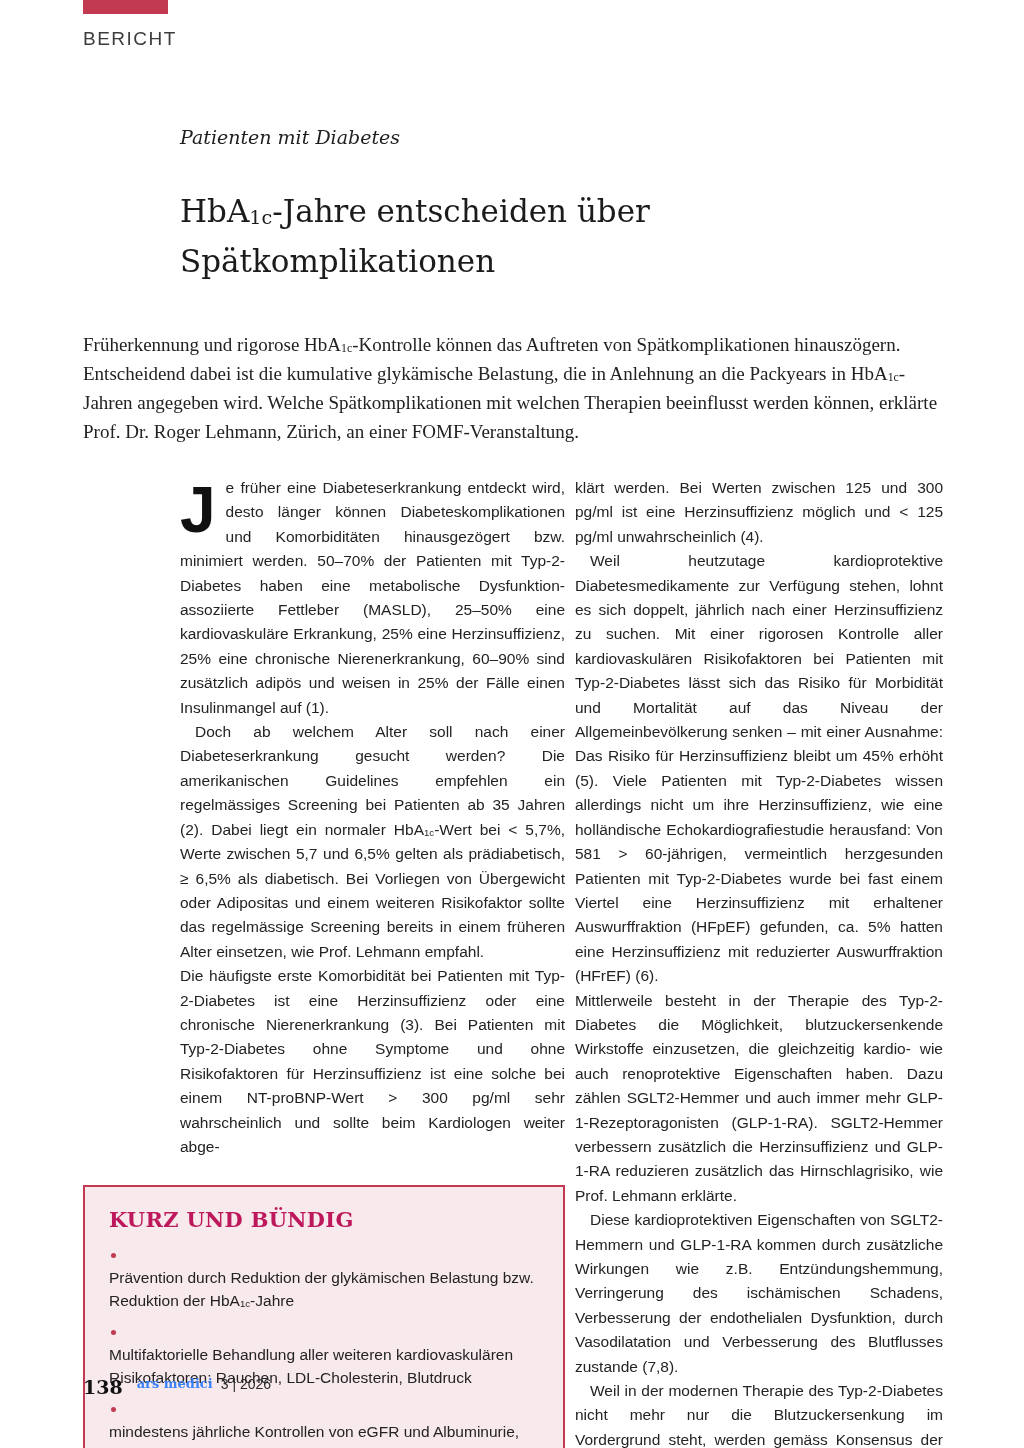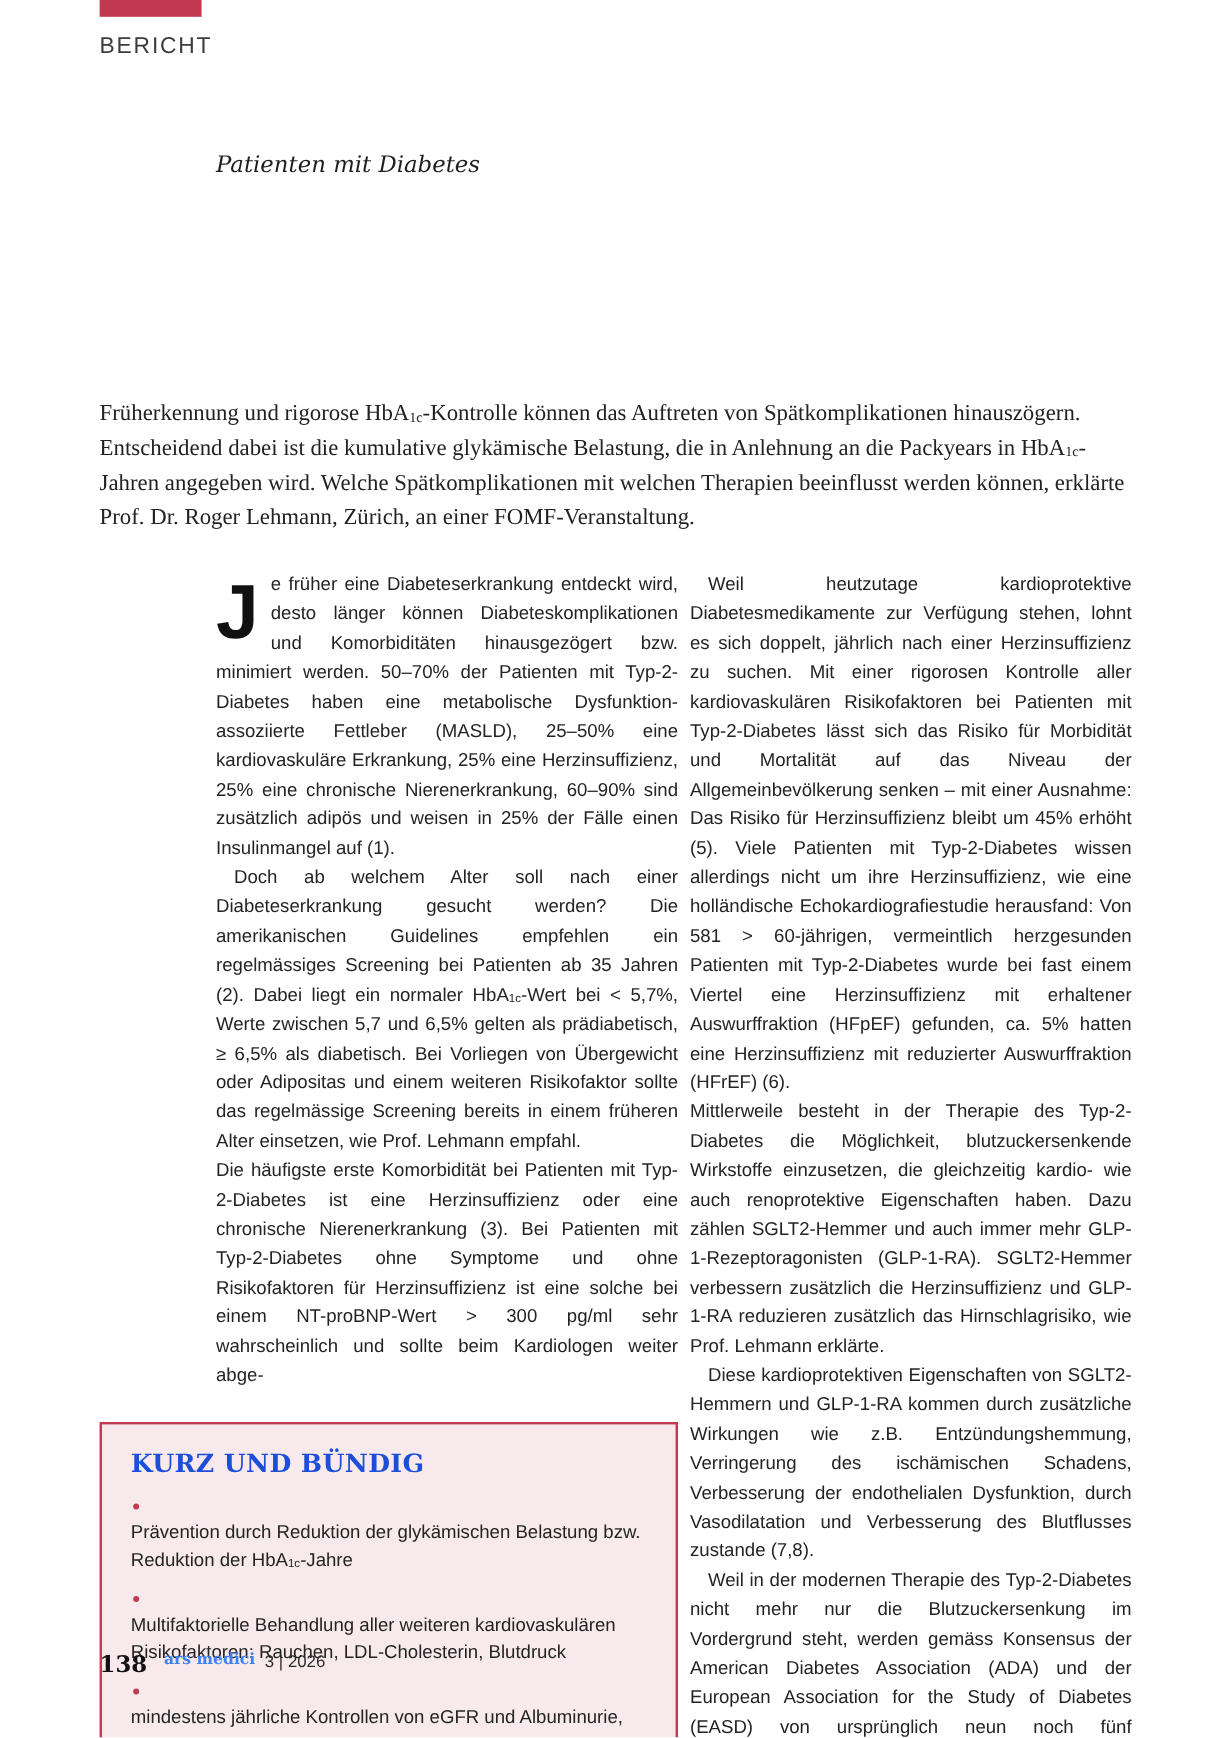--- a/index.html
+++ b/index.html
@@ -97,21 +97,21 @@
     width: 482px;
     background: #f8e9ec;
     border: 2px solid #c23a52;
     padding: 20px 26px 20px 24px;
   }
   .infobox-title {
     font-family: "DejaVu Serif", serif;
     font-weight: bold;
     font-size: 21px;
     letter-spacing: 0.3px;
-    color: #1d4ed8;
+    color: #be185d;
     margin: 0 0 12px 0;
   }
   .infobox ul {
     list-style: none;
     margin: 0; padding: 0;
   }
   .infobox li {
     display: flex;
     margin: 0 0 9px 0;
     flex-direction: column;
@@ -165,20 +165,21 @@
 <body>
 
 <div class="page">
 
   <div class="topbar"></div>
 
   <div class="bericht">BERICHT</div>
 
   <div class="kicker">Patienten mit Diabetes</div>
 
+  <h1 class="title">HbA<sub class="sub">1c</sub>-Jahre entscheiden über Spätkomplikationen</h1>
 
   <div class="lead">Früherkennung und rigorose HbA<sub class="sub">1c</sub>-Kontrolle können das Auftreten von Spätkomplikationen hinauszögern. Entscheidend dabei ist die kumulative glykämische Belastung, die in Anlehnung an die Packyears in HbA<sub class="sub">1c</sub>-Jahren angegeben wird. Welche Spätkomplikationen mit welchen Therapien beeinflusst werden können, erklärte Prof. Dr. Roger Lehmann, Zürich, an einer FOMF-Veranstaltung.</div>
 
   <div class="main">
 
     <div class="left-cell">
       <div class="col-text left-text">
         <p><span class="dropcap">J</span><span>e früher eine Diabeteserkrankung entdeckt wird, desto länger können Diabeteskomplikationen und Komorbiditäten hinausgezögert bzw. minimiert werden. 50–70% der Patienten mit Typ-2-Diabetes haben eine metabolische Dysfunktion-assoziierte Fettleber (MASLD), 25–50% eine kardiovaskuläre Erkrankung, 25% eine Herzinsuffizienz, 25% eine chronische Nierenerkrankung, 60–90% sind zusätzlich adipös und weisen in 25% der Fälle einen Insulinmangel auf (1).</span></p>
         <p class="indent">Doch ab welchem Alter soll nach einer Diabeteserkrankung gesucht werden? Die amerikanischen Guidelines empfehlen ein regelmässiges Screening bei Patienten ab 35 Jahren (2). Dabei liegt ein normaler HbA<sub class="sub">1c</sub>-Wert bei &lt; 5,7%, Werte zwischen 5,7 und 6,5% gelten als prädiabetisch, ≥ 6,5% als diabetisch. Bei Vorliegen von Übergewicht oder Adipositas und einem weiteren Risikofaktor sollte das regelmässige Screening bereits in einem früheren Alter einsetzen, wie Prof. Lehmann empfahl.</p>
         <p>Die häufigste erste Komorbidität bei Patienten mit Typ-2-Diabetes ist eine Herzinsuffizienz oder eine chronische Nierenerkrankung (3). Bei Patienten mit Typ-2-Diabetes ohne Symptome und ohne Risikofaktoren für Herzinsuffizienz ist eine solche bei einem NT-proBNP-Wert &gt; 300 pg/ml sehr wahrscheinlich und sollte beim Kardiologen weiter abge-</p>
@@ -201,20 +202,21 @@
           </li>
             <li>
 
             <span class="li-text">mindestens jährliche Fussuntersuchung mit Monofilament und Stimmgabel</span>
           </li>
           </ul>
       </div>
     </div>
 
     <div class="col-text right-cell">
+      <p>klärt werden. Bei Werten zwischen 125 und 300 pg/ml ist eine Herzinsuffizienz möglich und &lt; 125 pg/ml unwahrscheinlich (4).</p>
       <p class="indent">Weil heutzutage kardioprotektive Diabetesmedikamente zur Verfügung stehen, lohnt es sich doppelt, jährlich nach einer Herzinsuffizienz zu suchen. Mit einer rigorosen Kontrolle aller kardiovaskulären Risikofaktoren bei Patienten mit Typ-2-Diabetes lässt sich das Risiko für Morbidität und Mortalität auf das Niveau der Allgemeinbevölkerung senken – mit einer Ausnahme: Das Risiko für Herzinsuffizienz bleibt um 45% erhöht (5). Viele Patienten mit Typ-2-Diabetes wissen allerdings nicht um ihre Herzinsuffizienz, wie eine holländische Echokardiografiestudie herausfand: Von 581 &gt; 60-jährigen, vermeintlich herzgesunden Patienten mit Typ-2-Diabetes wurde bei fast einem Viertel eine Herzinsuffizienz mit erhaltener Auswurffraktion (HFpEF) gefunden, ca. 5% hatten eine Herzinsuffizienz mit reduzierter Auswurffraktion (HFrEF) (6).</p>
       <p>Mittlerweile besteht in der Therapie des Typ-2-Diabetes die Möglichkeit, blutzuckersenkende Wirkstoffe einzusetzen, die gleichzeitig kardio- wie auch renoprotektive Eigenschaften haben. Dazu zählen SGLT2-Hemmer und auch immer mehr GLP-1-Rezeptoragonisten (GLP-1-RA). SGLT2-Hemmer verbessern zusätzlich die Herzinsuffizienz und GLP-1-RA reduzieren zusätzlich das Hirnschlagrisiko, wie Prof. Lehmann erklärte.</p>
       <p class="indent">Diese kardioprotektiven Eigenschaften von SGLT2-Hemmern und GLP-1-RA kommen durch zusätzliche Wirkungen wie z.B. Entzündungshemmung, Verringerung des ischämischen Schadens, Verbesserung der endothelialen Dysfunktion, durch Vasodilatation und Verbesserung des Blutflusses zustande (7,8).</p>
       <p class="indent">Weil in der modernen Therapie des Typ-2-Diabetes nicht mehr nur die Blutzuckersenkung im Vordergrund steht, werden gemäss Konsensus der American Diabetes Association (ADA) und der European Association for the Study of Diabetes (EASD) von ursprünglich neun noch fünf Medikamentengruppen</p>
     </div>
 
   </div>
 
   <div class="footer">
     <span class="page-num">138</span>

